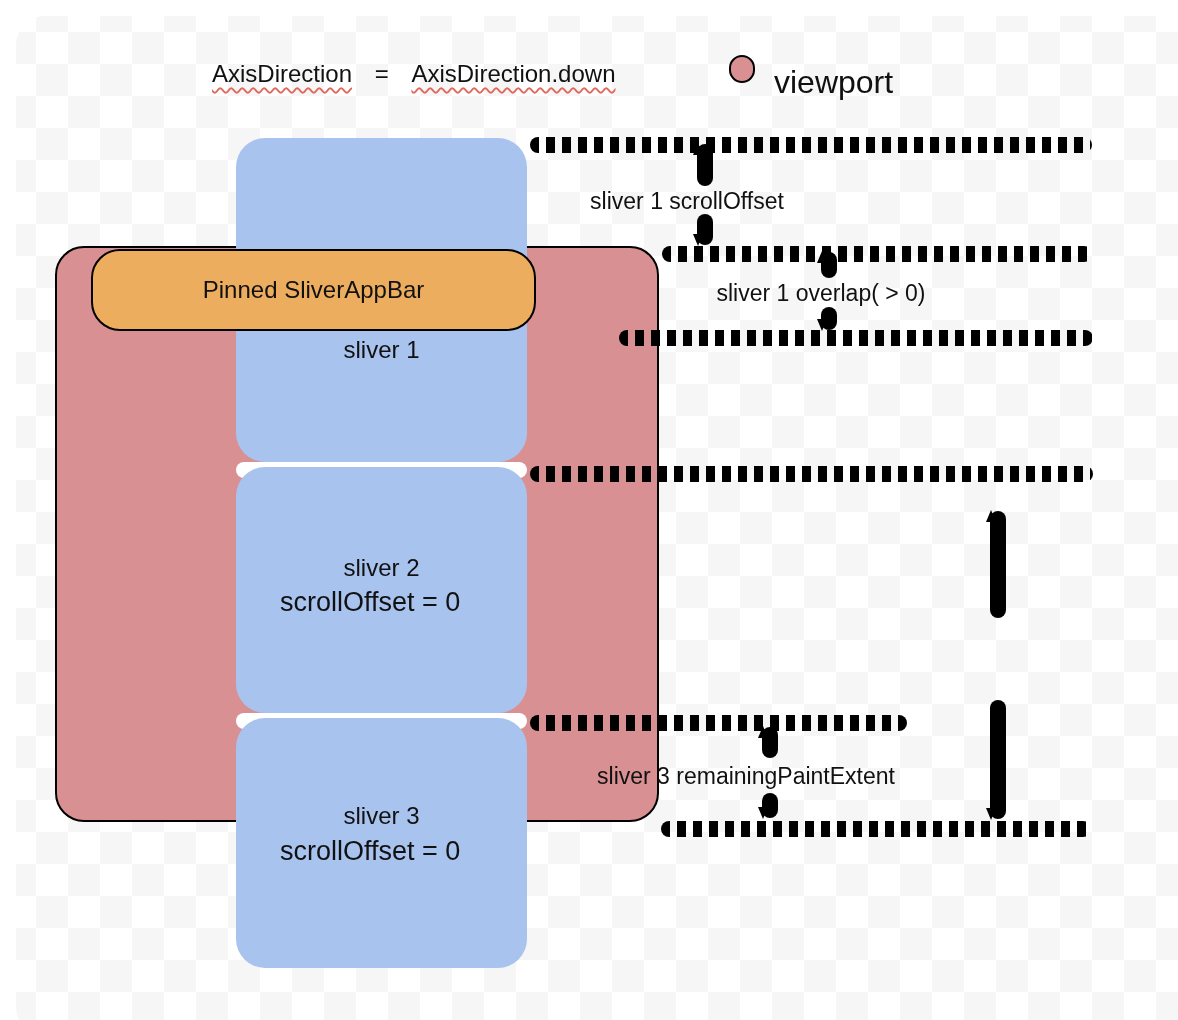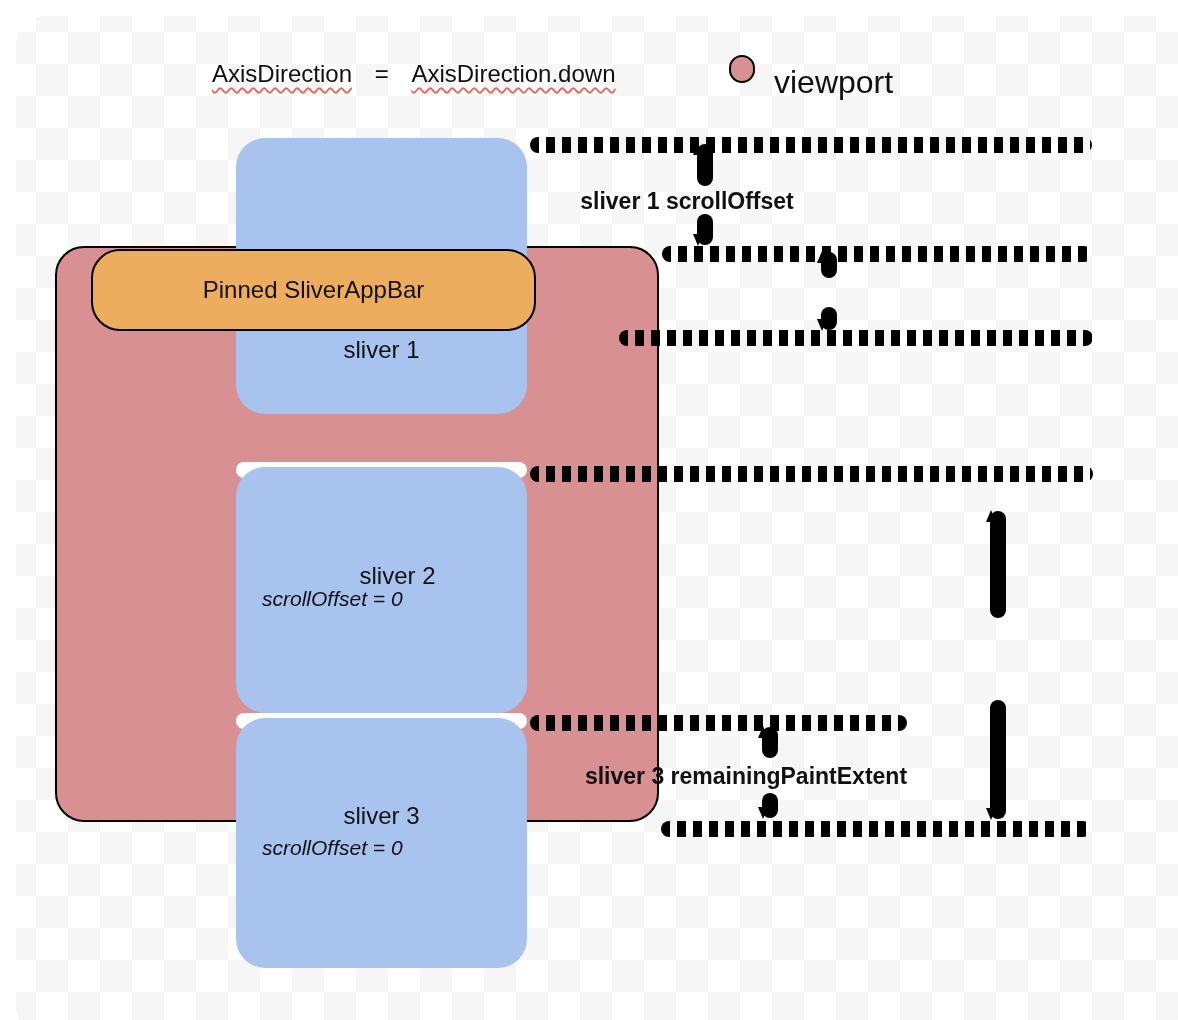--- a/index.html
+++ b/index.html
@@ -37,35 +37,35 @@
     text-decoration-thickness:2px;
     text-underline-offset:5px;
     text-decoration-skip-ink:none;
   }
   .legend-swatch{left:713px;top:39px;width:26px;height:28px;background:var(--viewport-fill);border:2.5px solid var(--line);}
   .legend-label{left:750px;top:40px;font-size:32px;white-space:nowrap;}
 
   
   .box{background:var(--sliver-fill);z-index:2;}
   .viewport{left:39px;top:230px;width:604px;height:576px;background:var(--viewport-fill);border:2px solid var(--line);z-index:1;}
-  .sliver1{left:220px;top:122px;width:291px;height:276px;}
+  .sliver1{left:220px;top:122px;width:291px;height:324px;}
   .sliver2{left:220px;top:451px;width:291px;height:246px;}
   .sliver3{left:220px;top:702px;width:291px;height:250px;}
   .gap{left:220px;width:291px;height:5px;background:#ffffff;z-index:2;}
   .gap1{top:446px;} .gap2{top:697px;}
   .appbar{
     left:75px;top:233px;width:445px;height:82px;
     background:var(--appbar-fill);border:2.5px solid var(--line);
     display:flex;align-items:center;justify-content:center;
     font-size:24px;z-index:3;
   }
   .box-label{position:absolute;left:0;width:100%;text-align:center;font-size:24px;}
-  .box-sublabel{position:absolute;left:18px;font-size:21px;white-space:nowrap;font-style:italic;}
+  .box-sublabel{position:absolute;left:36px;font-size:27px;white-space:nowrap;}
   .sliver1 .box-label{top:190px;}
-  .sliver2 .box-label{top:87px;margin-left:16px;}
+  .sliver2 .box-label{top:79px;}
   .sliver2 .box-sublabel{top:112px;}
   .sliver3 .box-label{top:76px;text-align:center;}
   .sliver3 .box-sublabel{top:110px;}
 
   
   .dash{
     height:2px;z-index:4;
     background:repeating-linear-gradient(90deg, var(--line) 0 9px, transparent 9px 16px);
   }
   .dash-l1{left:514px;top:121px;width:562px;}
@@ -82,21 +82,21 @@
     border-left:5px solid transparent;border-right:5px solid transparent;
     border-bottom:12px solid var(--line);
   }
   .aseg.down::after{
     content:"";position:absolute;bottom:-1px;left:-4px;
     border-left:5px solid transparent;border-right:5px solid transparent;
     border-top:12px solid var(--line);
   }
   .ann-label{
     position:absolute;transform:translate(-50%,-50%);
-    font-size:23px;white-space:nowrap;z-index:5;font-weight:bold;
+    font-size:23px;white-space:nowrap;z-index:5;
   }
   
   .a1-up{left:681px;top:128px;height:42px;}
   .a1-down{left:681px;top:198px;height:31px;}
   .a1-label{left:671px;top:185px;}
   
   .a2-up{left:805px;top:236px;height:26px;}
   .a2-down{left:805px;top:291px;height:23px;}
   .a2-label{left:805px;top:277px;}
   
@@ -143,20 +143,21 @@
   <div class="abs dash dash-l3"></div>
   <div class="abs dash dash-l4"></div>
   <div class="abs dash dash-l5"></div>
   <div class="abs dash dash-l6"></div>
 
   <div class="aseg up a1-up"></div>
   <div class="ann-label a1-label">sliver 1 scrollOffset</div>
   <div class="aseg down a1-down"></div>
 
   <div class="aseg up a2-up"></div>
+  <div class="ann-label a2-label">sliver 1 overlap( &gt; 0)</div>
   <div class="aseg down a2-down"></div>
 
   <div class="aseg up a3-up"></div>
   <div class="aseg down a3-down"></div>
 
   <div class="aseg up a4-up"></div>
   <div class="ann-label a4-label">sliver 3 remainingPaintExtent</div>
   <div class="aseg down a4-down"></div>
 
 </div>

